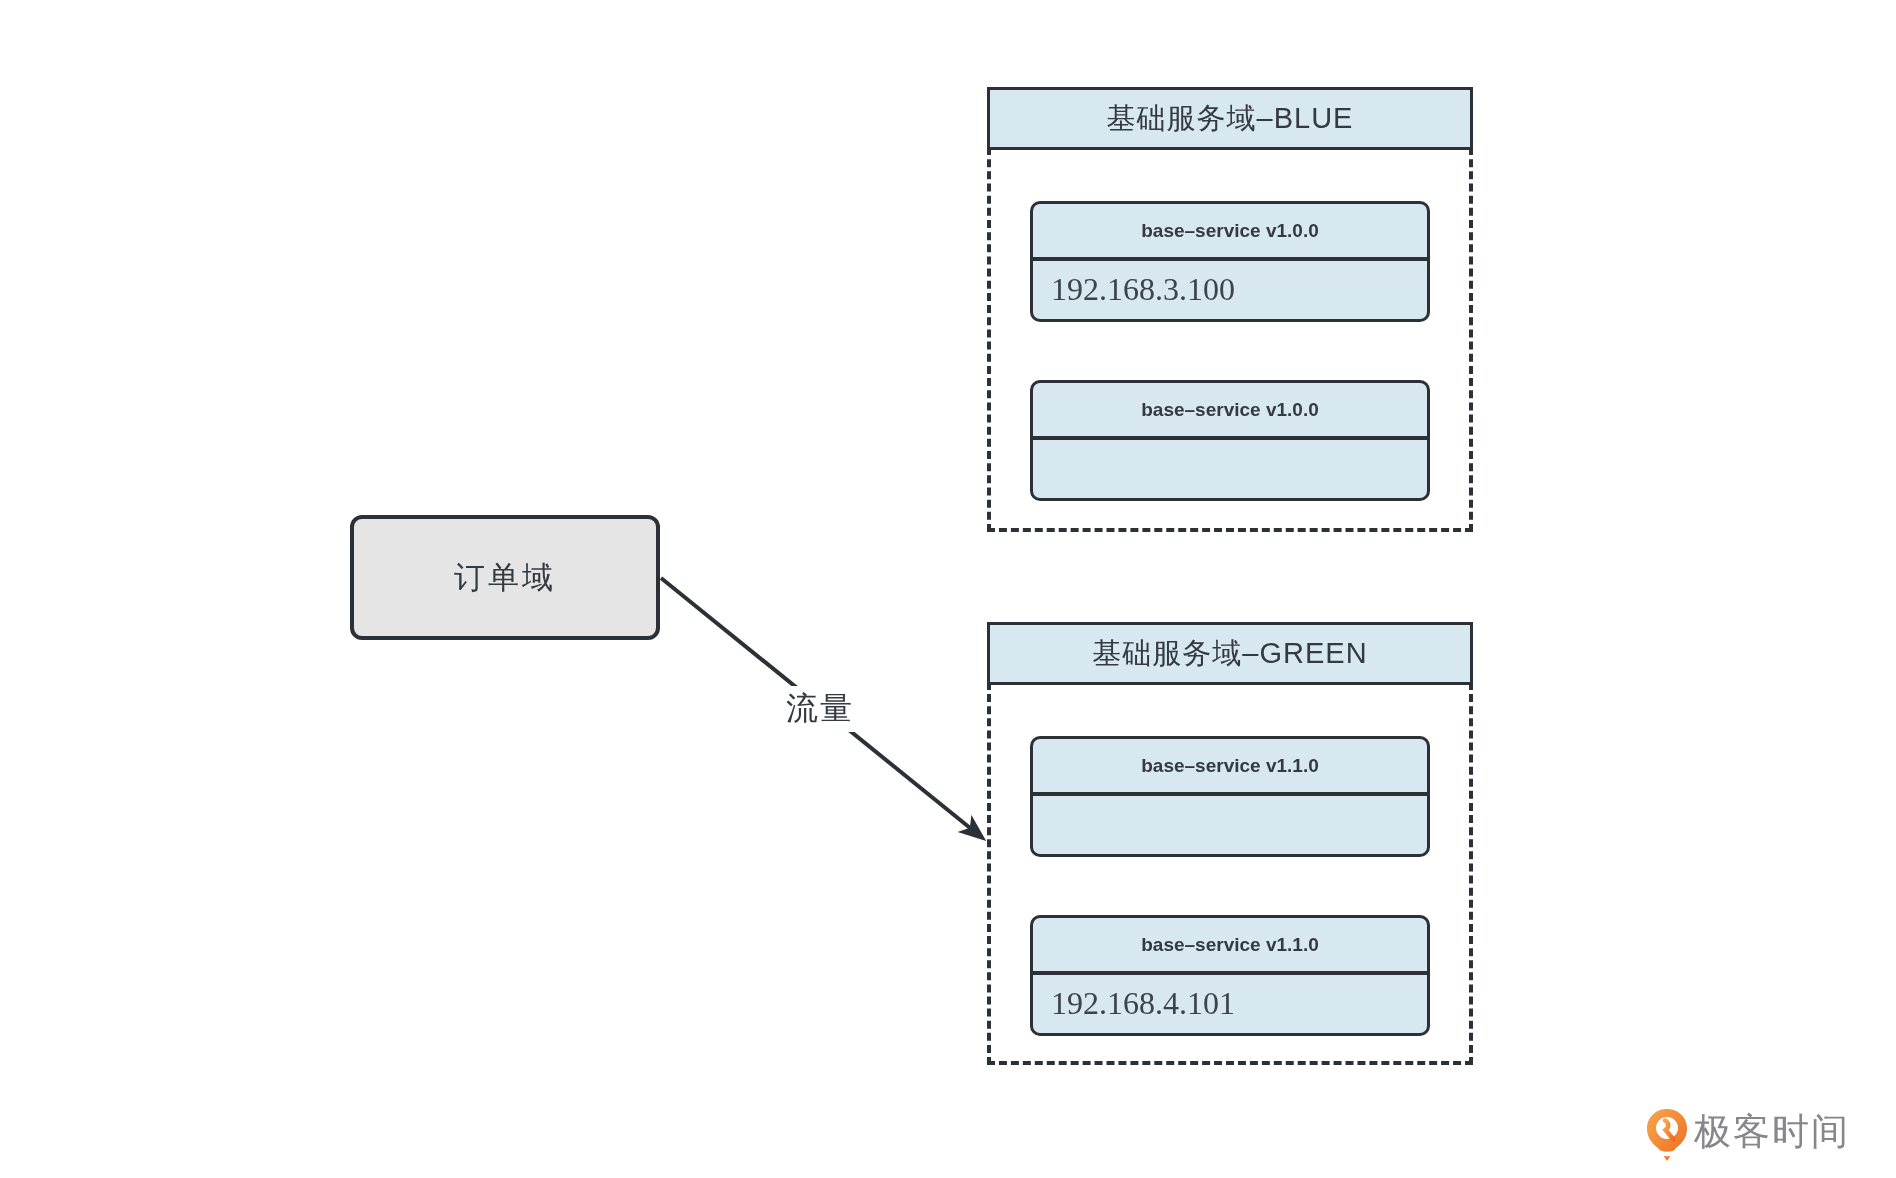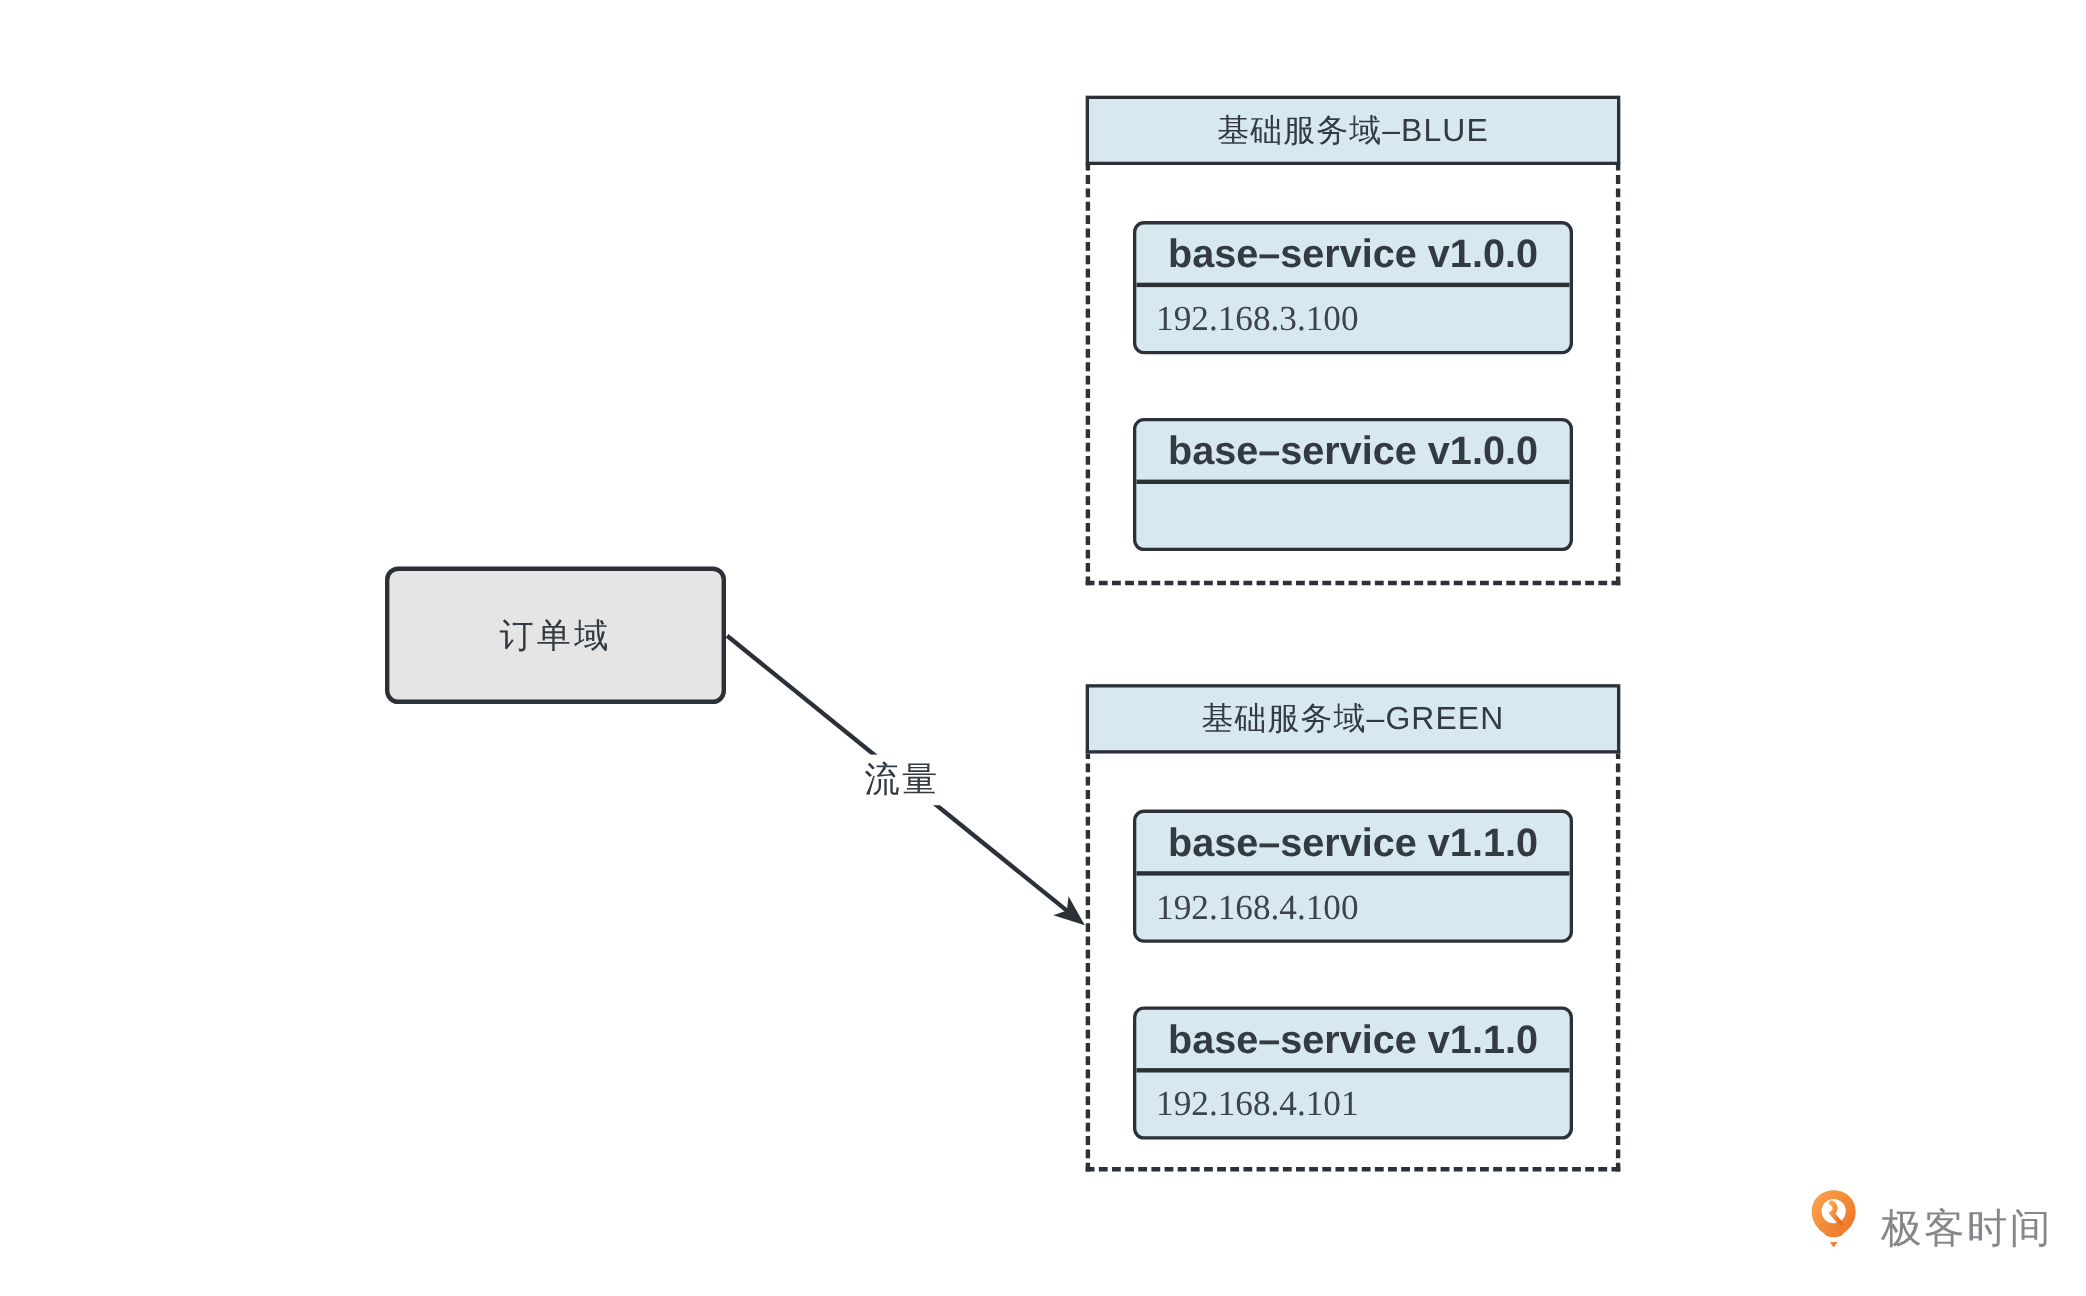--- a/index.html
+++ b/index.html
@@ -41,29 +41,29 @@
   }
   .service{
     position:absolute;left:43px;width:400px;height:121px;box-sizing:border-box;z-index:2;
     background:#d7e8f0;border:3px solid #2b3137;border-radius:10px;overflow:hidden;
   }
   .service.s1{top:114px;}
   .service.s2{top:293px;}
   .service-name{
     height:57px;box-sizing:border-box;border-bottom:4px solid #2b3137;
     display:flex;align-items:center;justify-content:center;
-    font-weight:700;font-size:36px;color:#333a41;
+    font-weight:700;font-size:19px;color:#333a41;
   }
   .service-ip{
     height:57px;display:flex;align-items:center;
     padding-left:18px;font-size:32px;color:#3c434b;font-family:Liberation Serif, serif;
   }
 
   
-  .brand{position:absolute;left:1645px;top:1080px;display:flex;align-items:flex-end;gap:21px;}
+  .brand{position:absolute;left:1645px;top:1107px;display:flex;align-items:flex-start;gap:5px;}
   .brand-icon{width:44px;height:62px;display:block;}
   .brand-text{font-size:37px;color:#86868b;letter-spacing:2px;}
 </style>
 </head>
 <body>
 
 <div class="canvas">
 
   <svg class="arrow-svg" width="1896" height="1178" viewBox="0 0 1896 1178">
     <defs>
@@ -90,21 +90,20 @@
     <div class="service s2">
       <div class="service-name">base–service v1.0.0</div>
     </div>
   </div>
 
   <div class="group green">
     <div class="group-title">基础服务域–GREEN</div>
     <div class="group-body"></div>
     <div class="service s1">
       <div class="service-name">base–service v1.1.0</div>
-      <div class="service-ip">192.168.4.100</div>
     </div>
     <div class="service s2">
       <div class="service-name">base–service v1.1.0</div>
       <div class="service-ip">192.168.4.101</div>
     </div>
   </div>
 
   <div class="brand">
     <svg class="brand-icon" viewBox="0 0 44 62">
       <defs>

